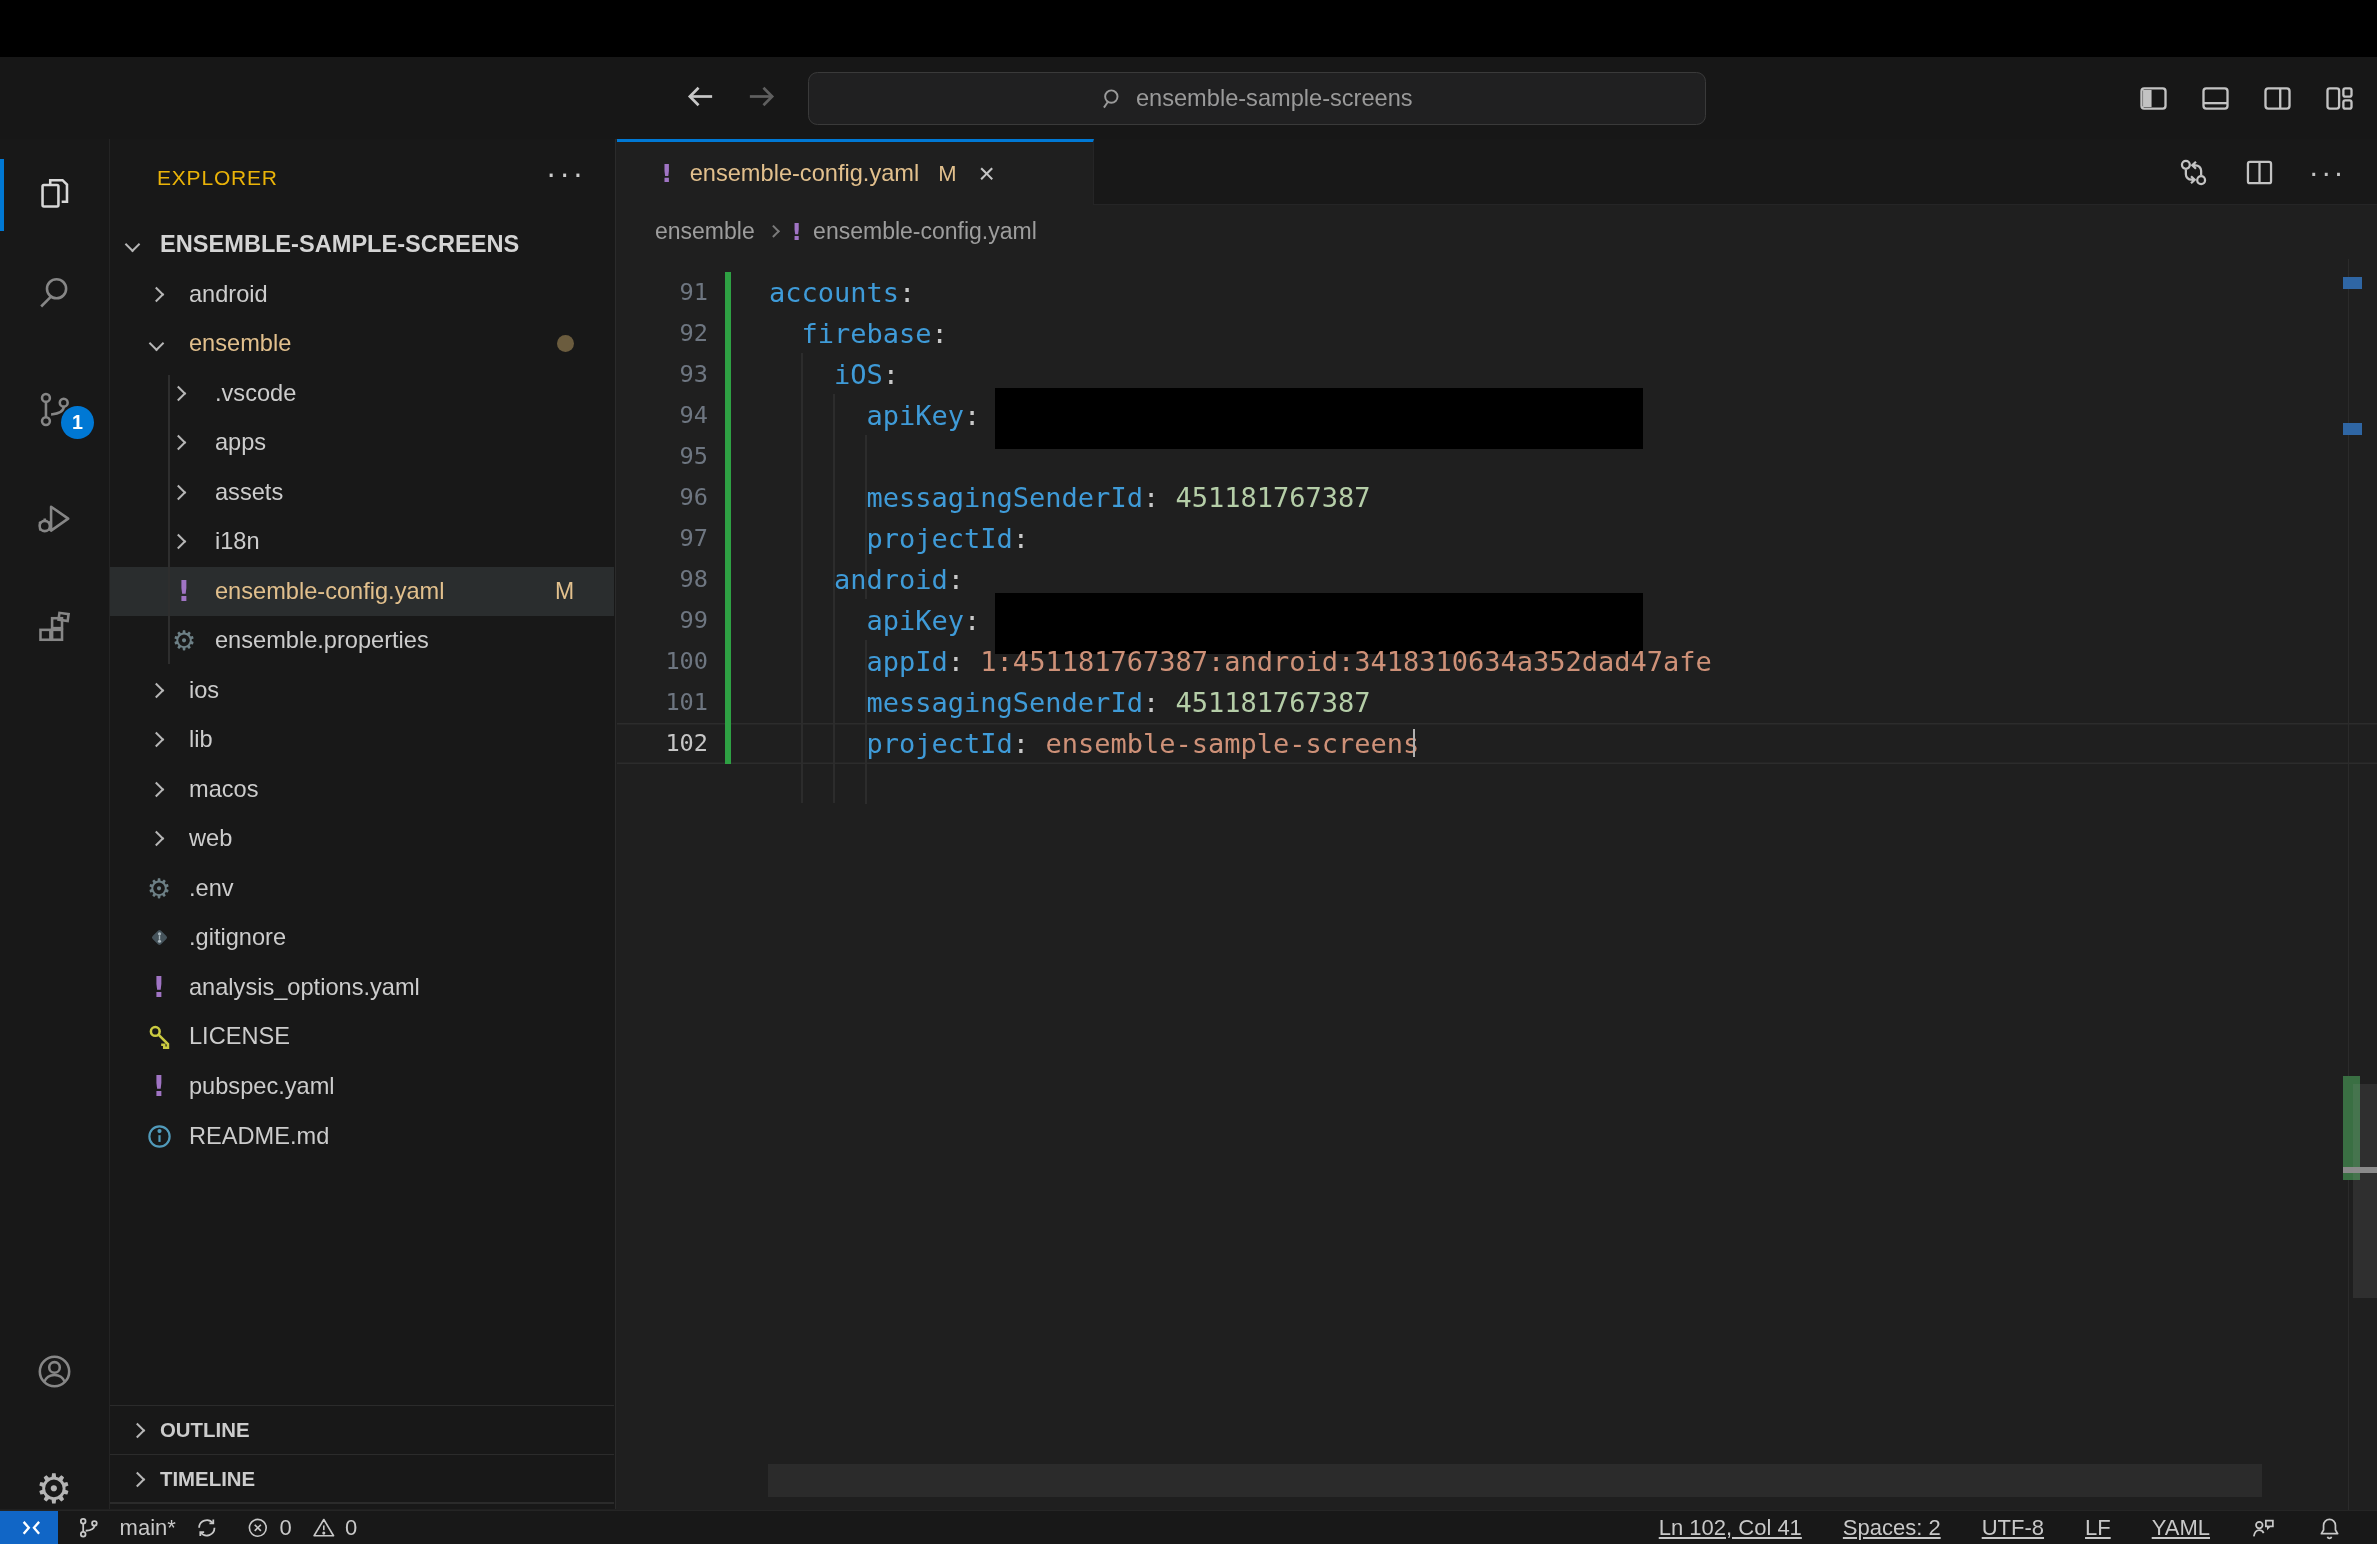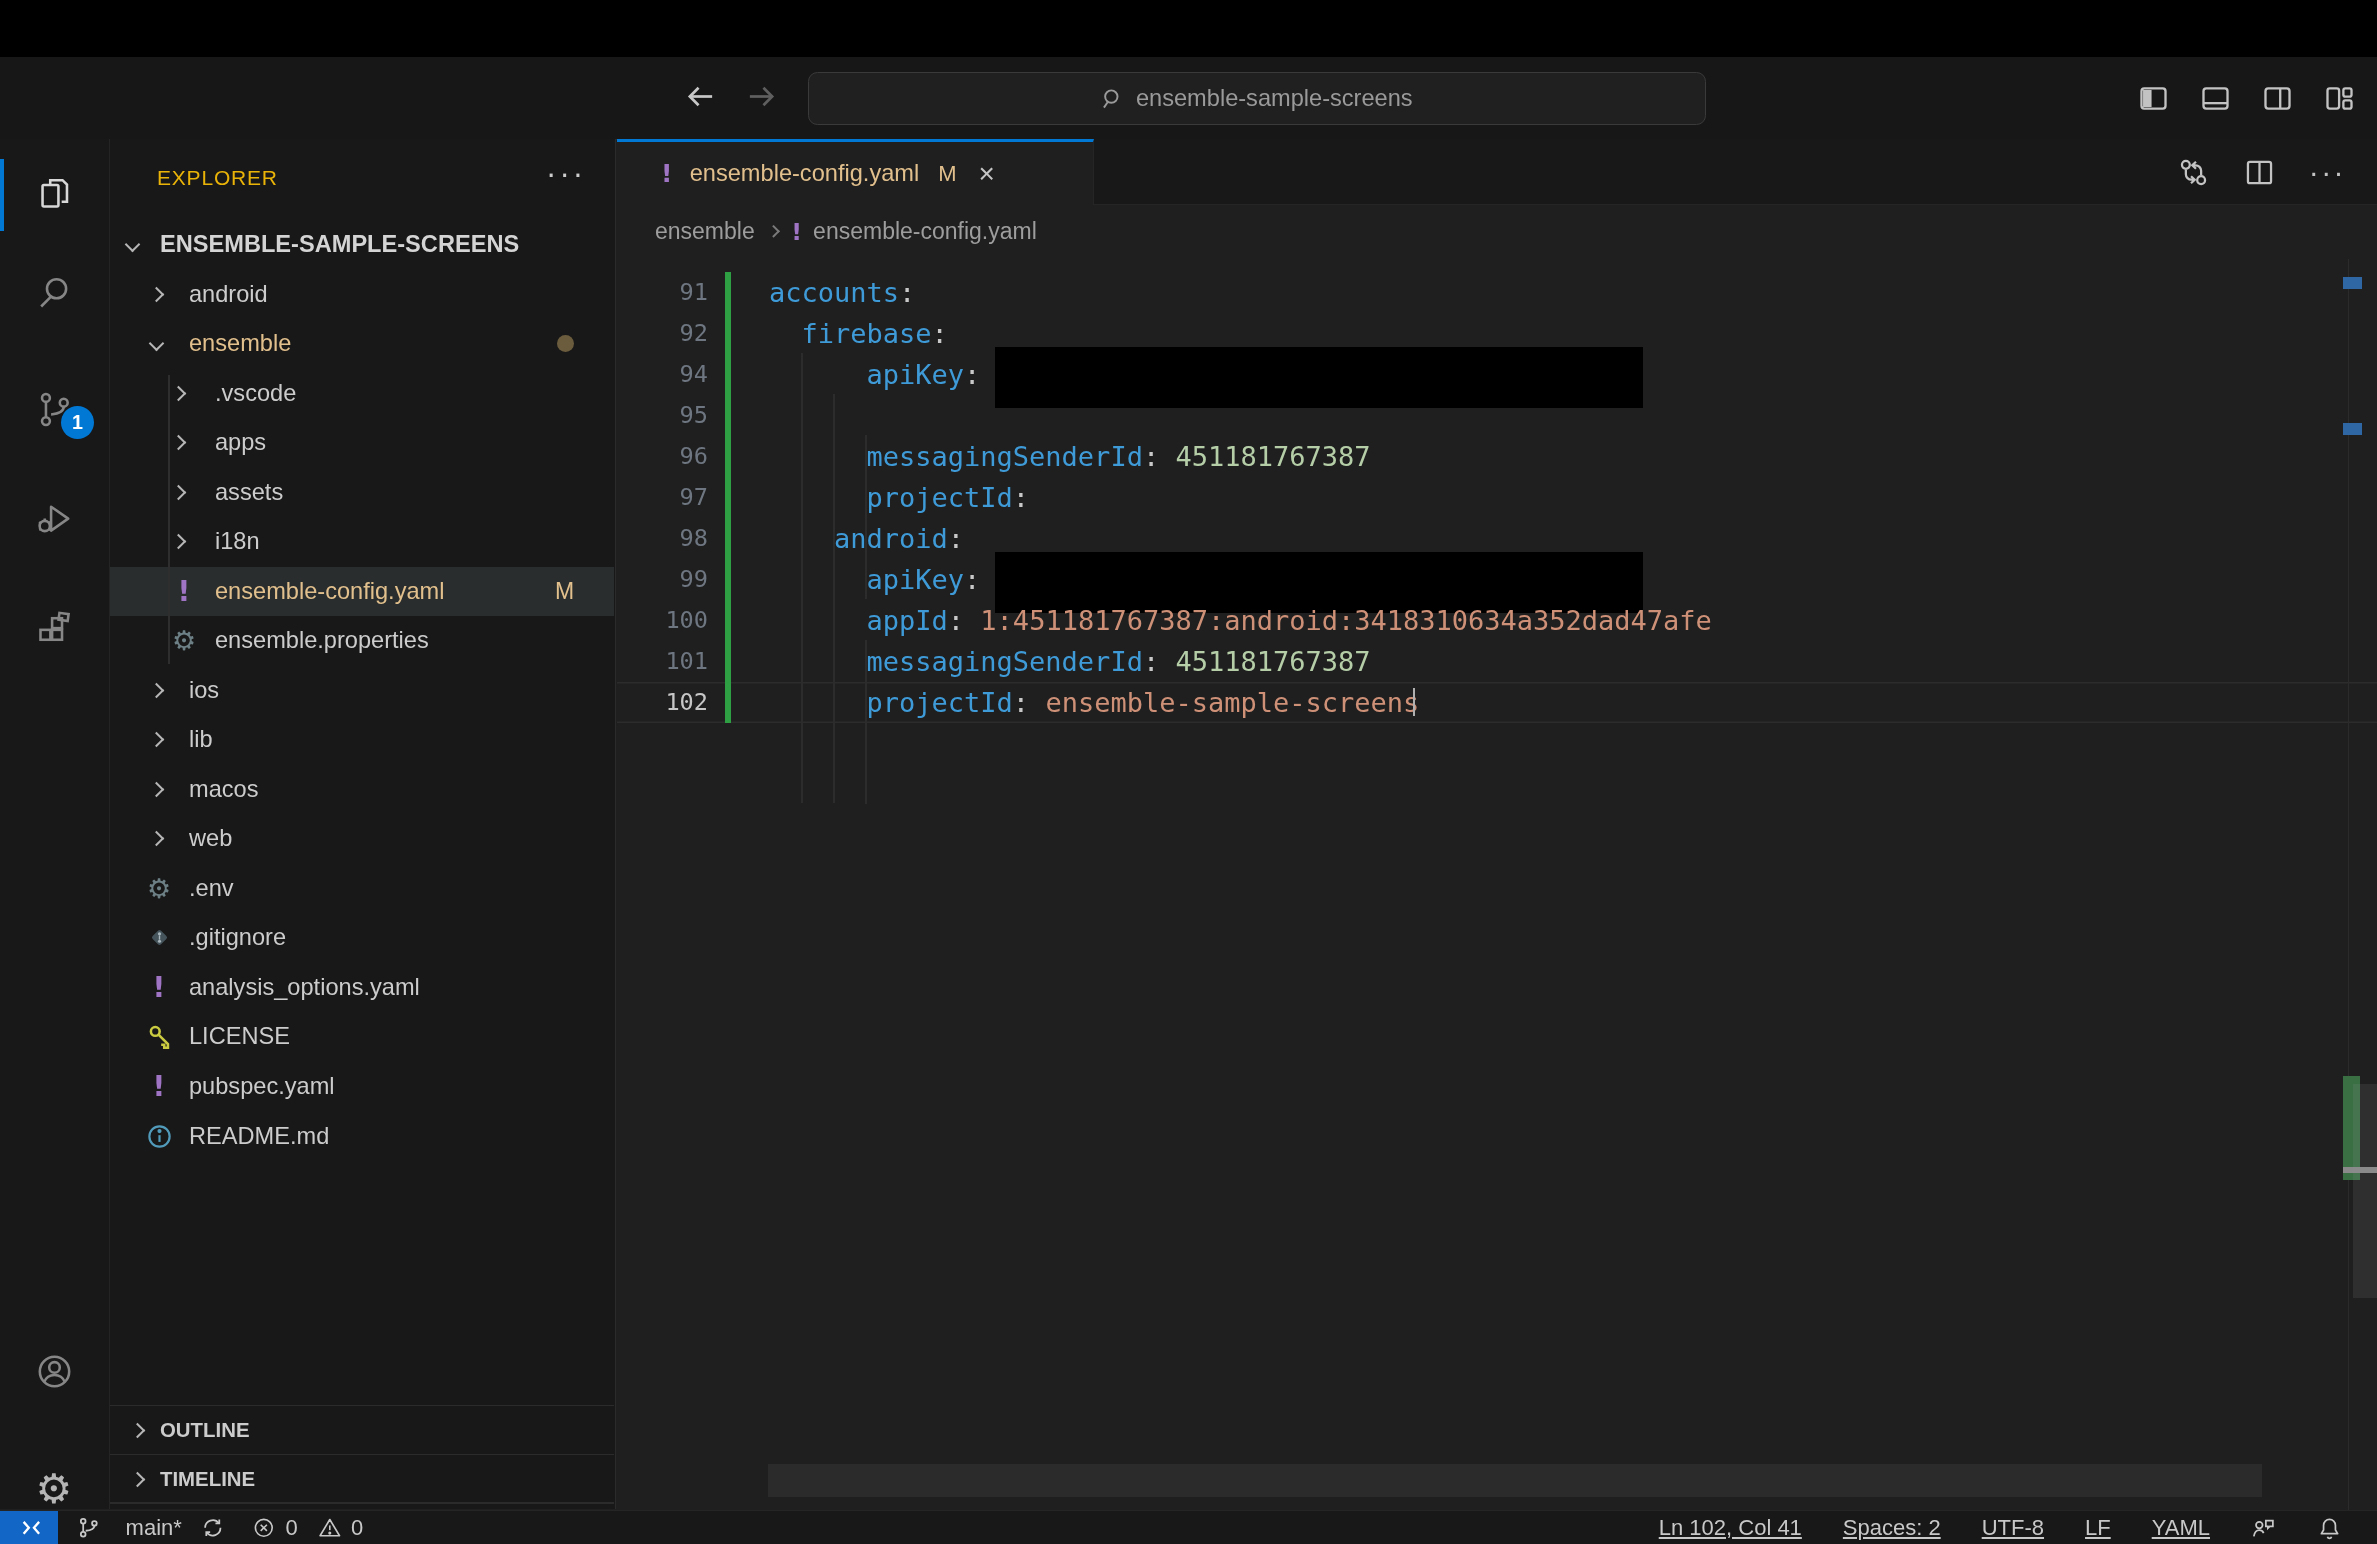--- a/index.html
+++ b/index.html
@@ -76,21 +76,21 @@
   .cursor { position:absolute; left:644px; top:6.3px; width:2.4px; height:28px; background:#b0b0b0; }
   .indent-guide { position:absolute; width:1.6px; background:#2c2c2c; }
   #overview-ruler { position:absolute; right:0; top:0; width:29px; height:1251px; border-left:1.6px solid #2b2b2b; }
   .ruler-mark { position:absolute; }
   #vscroll-thumb { position:absolute; right:0; top:825px; width:23.6px; height:214px; background:rgba(150,150,150,0.14); }
   #hscroll-thumb { position:absolute; left:151px; top:1205px; width:1494px; height:33px; background:rgba(255,255,255,0.055); }
 
   
   #statusbar { position:absolute; left:0; top:1510px; width:2377px; height:35px; background:#181818; border-top:1.6px solid #252525; display:flex; align-items:center; color:#c8c8c8; font-size:22px; }
   #remote-ind { width:58px; height:35px; background:#1166c6; color:#fff; display:flex; align-items:center; justify-content:center; }
-  .sb-item { display:flex; align-items:center; gap:25px; white-space:nowrap; }
+  .sb-item { display:flex; align-items:center; gap:19px; white-space:nowrap; }
   #sb-left { display:flex; align-items:center; gap:19px; margin-left:19px; }
   #sb-right { display:flex; align-items:flex-end; gap:41px; margin-left:auto; margin-right:35px;text-decoration:underline; }
   #sb-problems { display:flex; align-items:center; gap:9.4px; margin-left:28px; }
   svg { display:block; }
 </style>
 </head>
 <body>
 
 <div id="window">
 
@@ -397,20 +397,25 @@
             <span class="ln">91</span>
             <span class="mod-bar"></span>
             <span class="code-text"><span class="tk-key">accounts</span><span class="tk-punc">:</span></span>
           </div>
           <div class="line">
             <span class="ln">92</span>
             <span class="mod-bar"></span>
             <span class="code-text"><span class="tk-plain">  </span><span class="tk-key">firebase</span><span class="tk-punc">:</span></span>
           </div>
           <div class="line">
+            <span class="ln">93</span>
+            <span class="mod-bar"></span>
+            <span class="code-text"><span class="tk-plain">    </span><span class="tk-key">iOS</span><span class="tk-punc">:</span></span>
+          </div>
+          <div class="line">
             <span class="ln">94</span>
             <span class="mod-bar"></span>
             <span class="code-text"><span class="tk-plain">      </span><span class="tk-key">apiKey</span><span class="tk-punc">:</span><span class="redact"></span></span>
           </div>
           <div class="line">
             <span class="ln">95</span>
             <span class="mod-bar"></span>
           </div>
           <div class="line">
             <span class="ln">96</span>

